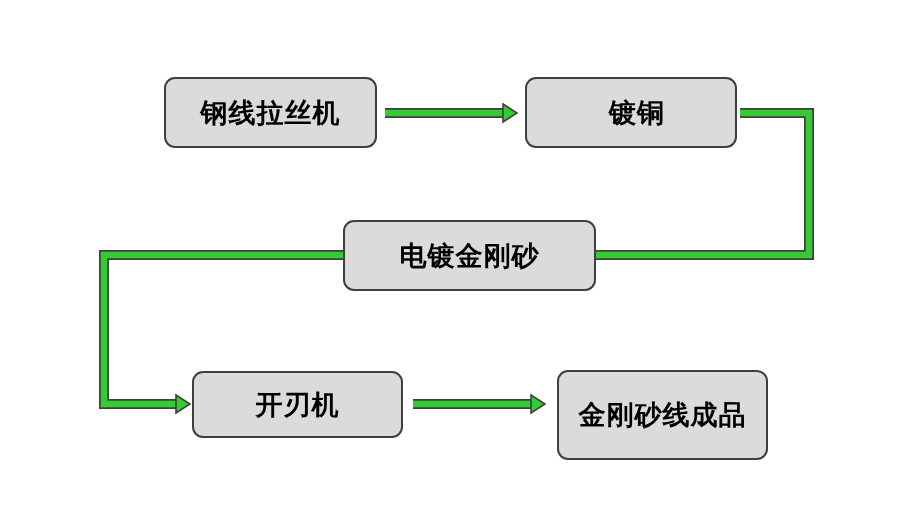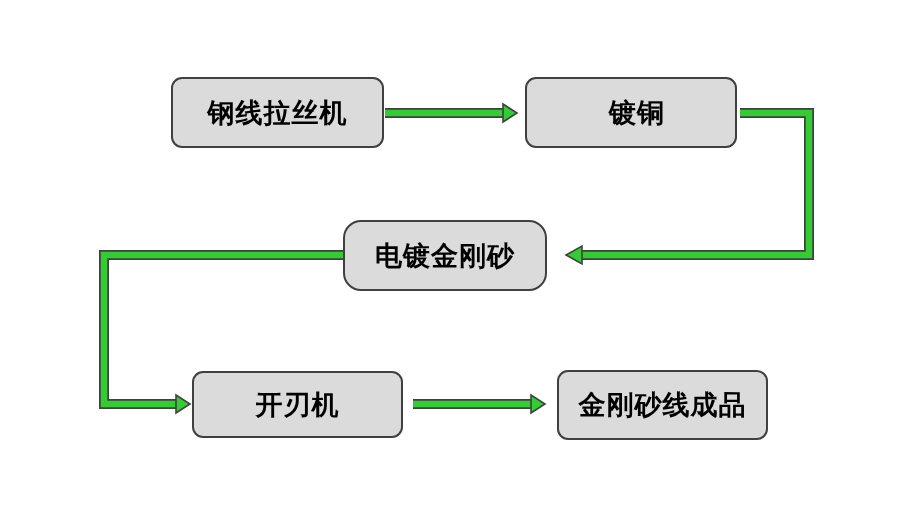--- a/index.html
+++ b/index.html
@@ -30,25 +30,25 @@
     border-radius: 11px;
     display: flex;
     align-items: center;
     justify-content: center;
     color: var(--node-text, #000000);
     font-size: 27px;
     font-weight: 700;
     letter-spacing: 1px;
     white-space: nowrap;
   }
-  .node-1 { left: 171px; top: 77px;  width: 213px; height: 71px; }
+  .node-1 { left: 164px; top: 77px;  width: 213px; height: 71px; }
   .node-2 { left: 525px; top: 77px;  width: 212px; height: 71px; padding-left: 12px; }
-  .node-3 { left: 343px; top: 220px; width: 204px; height: 71px; border-radius: 18px; }
+  .node-3 { left: 343px; top: 220px; width: 253px; height: 71px; }
   .node-4 { left: 192px; top: 371px; width: 211px; height: 67px; font-family: Liberation Serif, serif; }
-  .node-5 { left: 557px; top: 370px; width: 211px; height: 70px; }
+  .node-5 { left: 557px; top: 370px; width: 211px; height: 90px; }
 
   .connector-under {
     fill: none;
     stroke: var(--arrow-outline, #404040);
     stroke-width: 10;
     stroke-linecap: butt;
     stroke-linejoin: miter;
   }
   .connector-line {
     fill: none;

